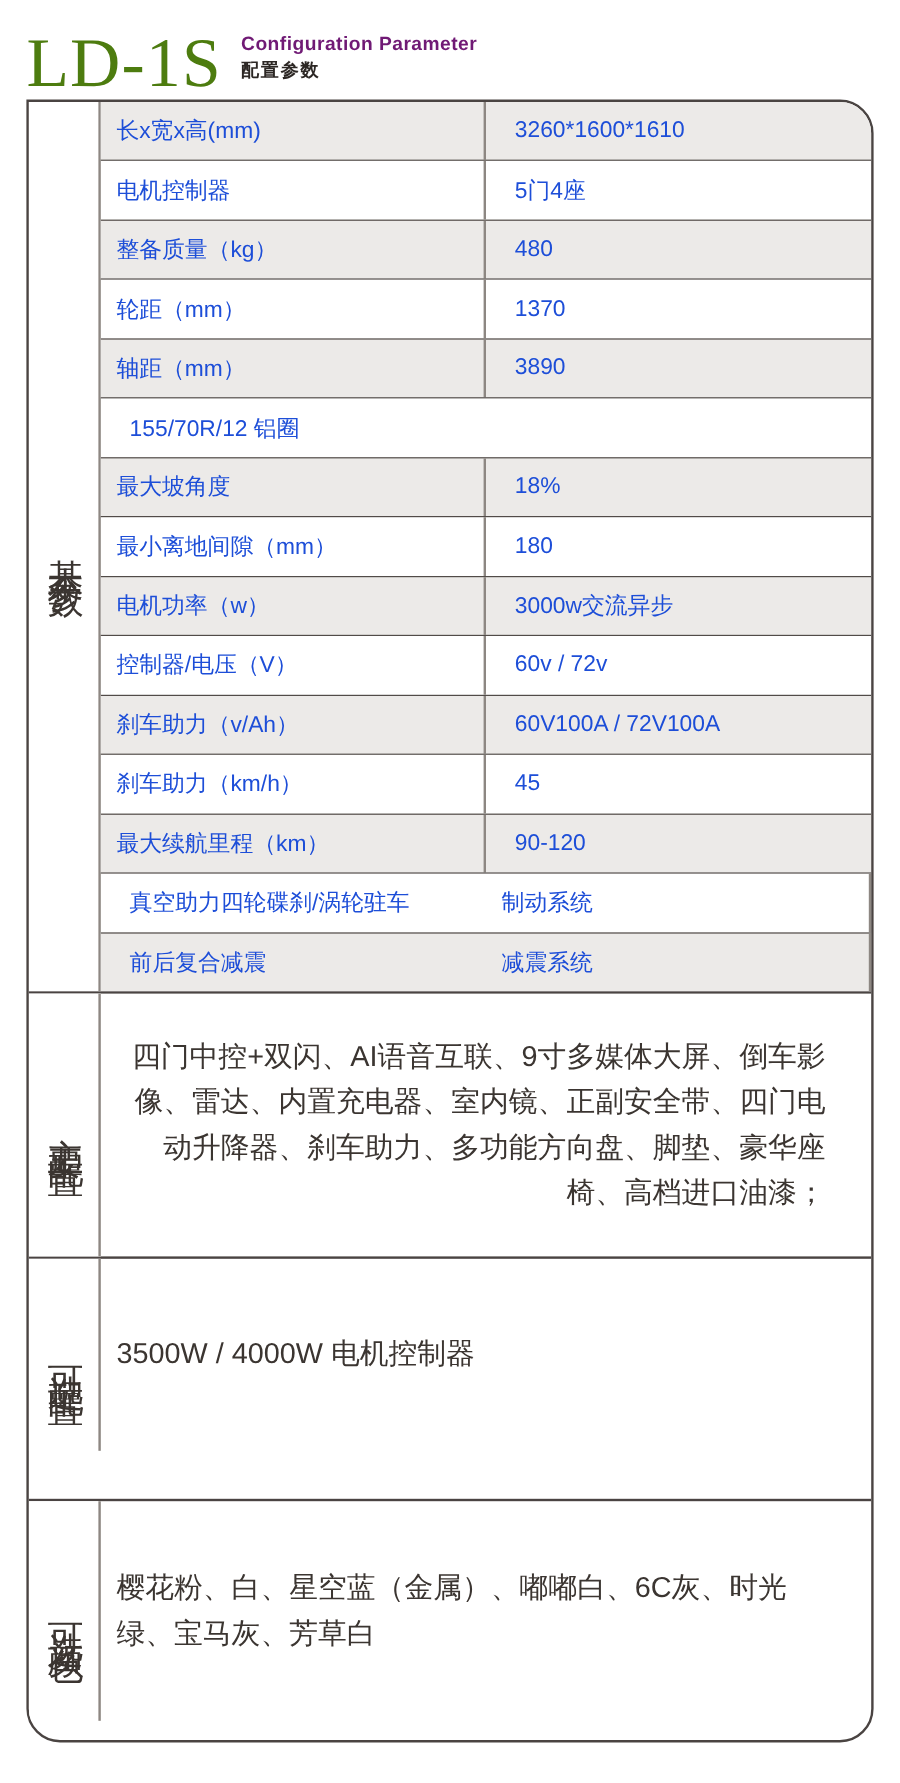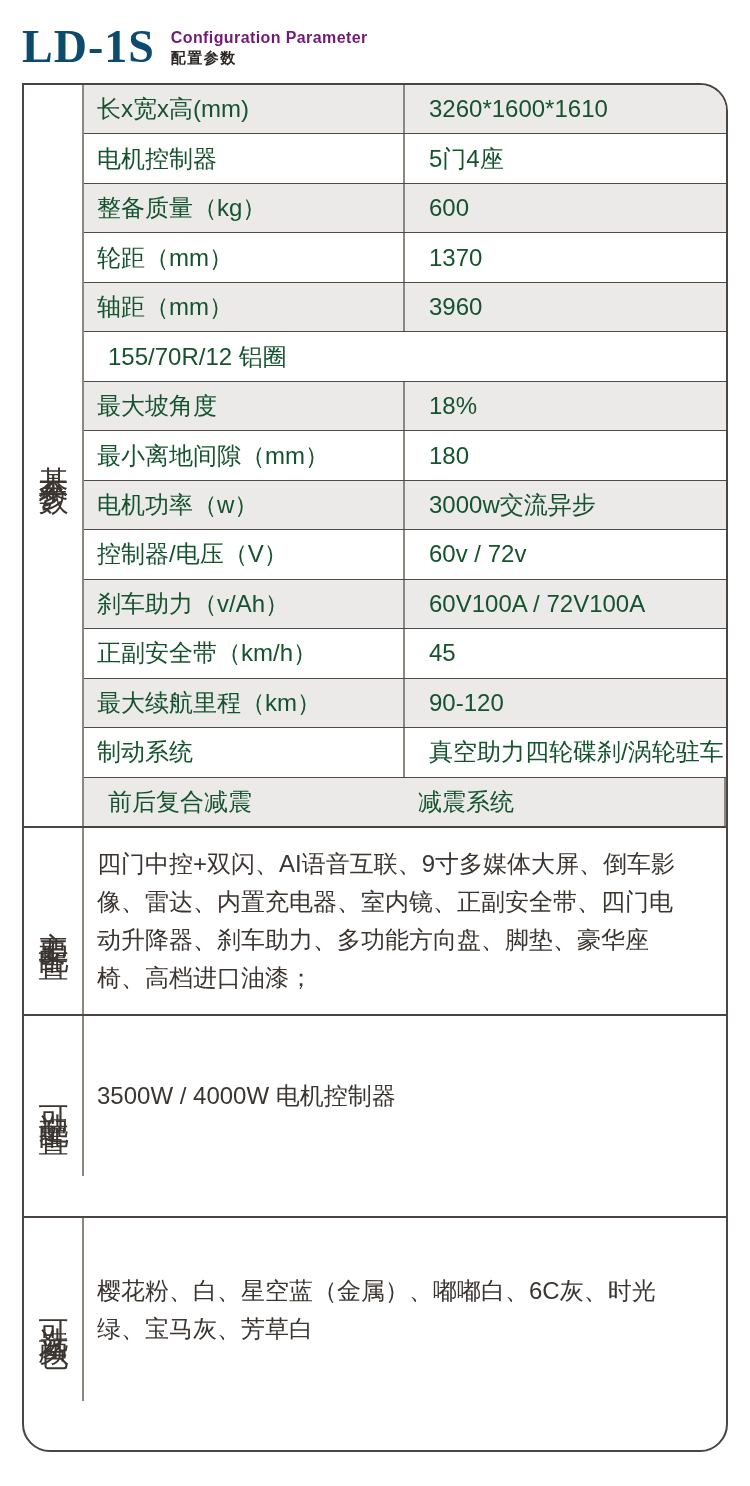--- a/index.html
+++ b/index.html
@@ -7,54 +7,54 @@
   body {
     width:750px; height:1486px; position:relative;
     font-family:"Liberation Sans", sans-serif;
     color:#3b3531;
   }
   .page { position:absolute; inset:0; overflow:hidden; background:#fff; }
 
   
   .hdr { position:absolute; top:24px; left:22px; display:flex; align-items:flex-start; }
   .model {
-    font-family:"Liberation Serif", serif; font-weight:bold;
-    font-size:46px; line-height:1; color:#0c4a6e; letter-spacing:1px;
+    font-family:"Liberation Serif", serif; font-weight:normal;
+    font-size:58px; line-height:1; color:#4d7c0f; letter-spacing:1px;
   }
   .subs { margin-left:16px; margin-top:5px; }
   .sub-en { font-size:16px; font-weight:bold; color:#701a75; letter-spacing:0.4px; line-height:1.1; }
   .sub-cn { font-size:15px; font-weight:bold; color:#2c2724; letter-spacing:1.5px; margin-top:2px; }
 
   
   .spec {
     position:absolute; left:22px; top:83px; width:706px; height:1369px;
     border:2px solid #4a4442; border-radius:0 28px 28px 28px;
     overflow:hidden; background:#fff;
   }
   .sec { display:flex; width:100%; }
   .sec + .sec { border-top:2px solid #4a4442; }
   .sec-basic  { height:741px; }
-  .sec-main   { height:188px; }
+  .sec-main   { height:221px;text-align:right; }
   .sec-opt    { height:162px; }
   .sec-colors { height:185px;margin-top:40px; }
 
   .label-col {
     flex:0 0 60px; width:60px;
     border-right:2px solid #8d8782;
     display:flex; align-items:center; justify-content:center;
     writing-mode:vertical-rl; text-orientation:upright;
     font-size:30px; letter-spacing:7px; color:#3b3531;
     background:#fff;
   }
 
   .rows { flex:1; display:flex; flex-direction:column; }
   .row { flex:1; display:flex; align-items:stretch; }
   .row + .row { border-top:1px solid #514b48; }
   .row.shade { background:#eceae8; }
-  .cell { display:flex; align-items:center; font-size:24px; color:#14532d; }
+  .cell { display:flex; align-items:center; font-size:19px; color:#1d4ed8; }
   .cell-name { flex:0 0 321px; width:321px; padding-left:13px; border-right:2px solid #8d8782; }
   .cell-value { flex:1; padding-left:24px; }
 
   .text-col {
     flex:1; display:flex; align-items:center;
     font-size:24px; line-height:38px; color:#3b3531;
     padding:0 38px 0 13px;
   }
 </style>
 </head>
@@ -79,29 +79,29 @@
         <div class="row shade">
           <div class="cell cell-name">长x宽x高(mm)</div>
           <div class="cell cell-value">3260*1600*1610</div>
         </div>
         <div class="row">
           <div class="cell cell-name">电机控制器</div>
           <div class="cell cell-value">5门4座</div>
         </div>
         <div class="row shade">
           <div class="cell cell-name">整备质量（kg）</div>
-          <div class="cell cell-value">600</div>
+          <div class="cell cell-value">480</div>
         </div>
         <div class="row">
           <div class="cell cell-name">轮距（mm）</div>
           <div class="cell cell-value">1370</div>
         </div>
         <div class="row shade">
           <div class="cell cell-name">轴距（mm）</div>
-          <div class="cell cell-value">3960</div>
+          <div class="cell cell-value">3890</div>
         </div>
         <div class="row">
           <div class="cell cell-value">155/70R/12 铝圈</div>
         </div>
         <div class="row shade">
           <div class="cell cell-name">最大坡角度</div>
           <div class="cell cell-value">18%</div>
         </div>
         <div class="row">
           <div class="cell cell-name">最小离地间隙（mm）</div>
@@ -113,30 +113,30 @@
         </div>
         <div class="row">
           <div class="cell cell-name">控制器/电压（V）</div>
           <div class="cell cell-value">60v / 72v</div>
         </div>
         <div class="row shade">
           <div class="cell cell-name">刹车助力（v/Ah）</div>
           <div class="cell cell-value">60V100A / 72V100A</div>
         </div>
         <div class="row">
-          <div class="cell cell-name">正副安全带（km/h）</div>
+          <div class="cell cell-name">刹车助力（km/h）</div>
           <div class="cell cell-value">45</div>
         </div>
         <div class="row shade">
           <div class="cell cell-name">最大续航里程（km）</div>
           <div class="cell cell-value">90-120</div>
         </div>
         <div class="row">
+          <div class="cell cell-value">真空助力四轮碟刹/涡轮驻车</div>
           <div class="cell cell-name">制动系统</div>
-          <div class="cell cell-value">真空助力四轮碟刹/涡轮驻车</div>
         </div>
         <div class="row shade">
           <div class="cell cell-value">前后复合减震</div>
           <div class="cell cell-name">减震系统</div>
         </div>
 
       </div>
     </section>
 
     <section class="sec sec-main">

